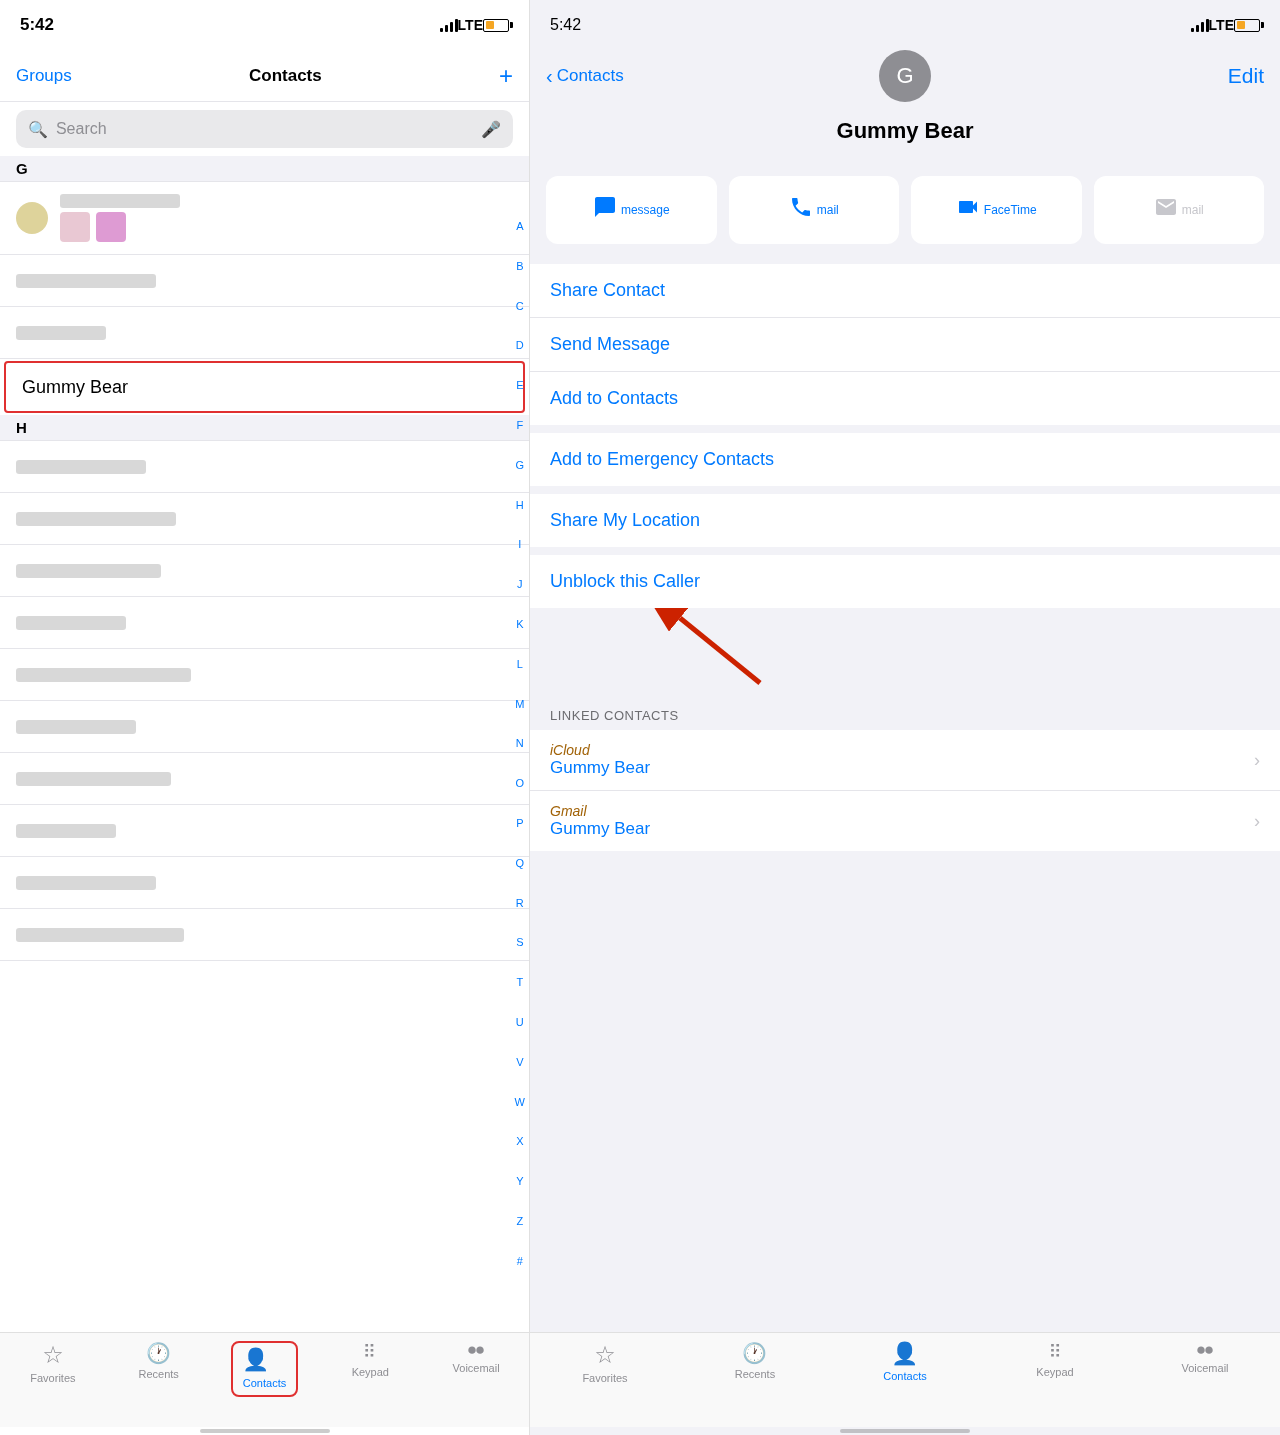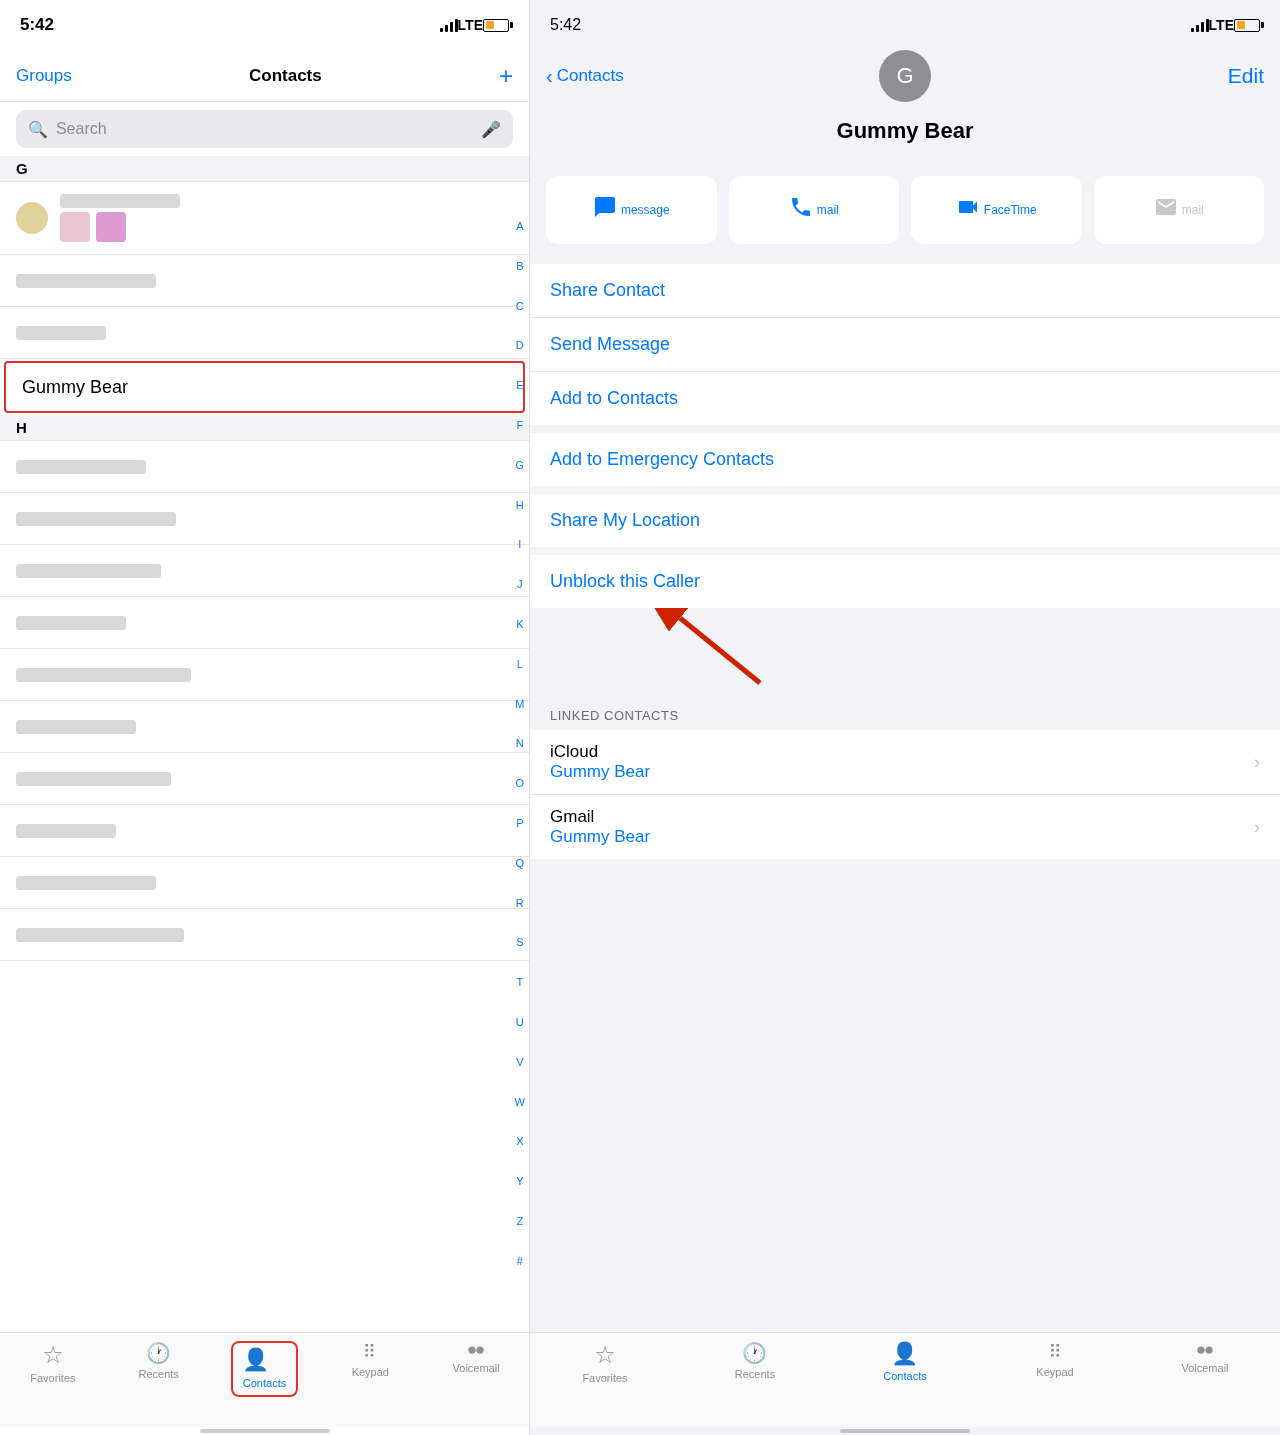--- a/index.html
+++ b/index.html
@@ -382,22 +382,23 @@
     .linked-item {
       background: #fff;
       padding: 12px 20px;
       display: flex;
       align-items: center;
       justify-content: space-between;
       border-bottom: 1px solid #e5e5ea;
     }
     .linked-item:last-child { border-bottom: none; }
     .linked-source {
-      font-size: 17px;
-      color: #000000;
+      font-size: 14px;
+      color: #a16207;
+      font-style: italic;
     }
     .linked-name {
       font-size: 17px;
       color: #007aff;
     }
     .linked-chevron {
       color: #c7c7cc;
       font-size: 18px;
     }
     .linked-item-info {

